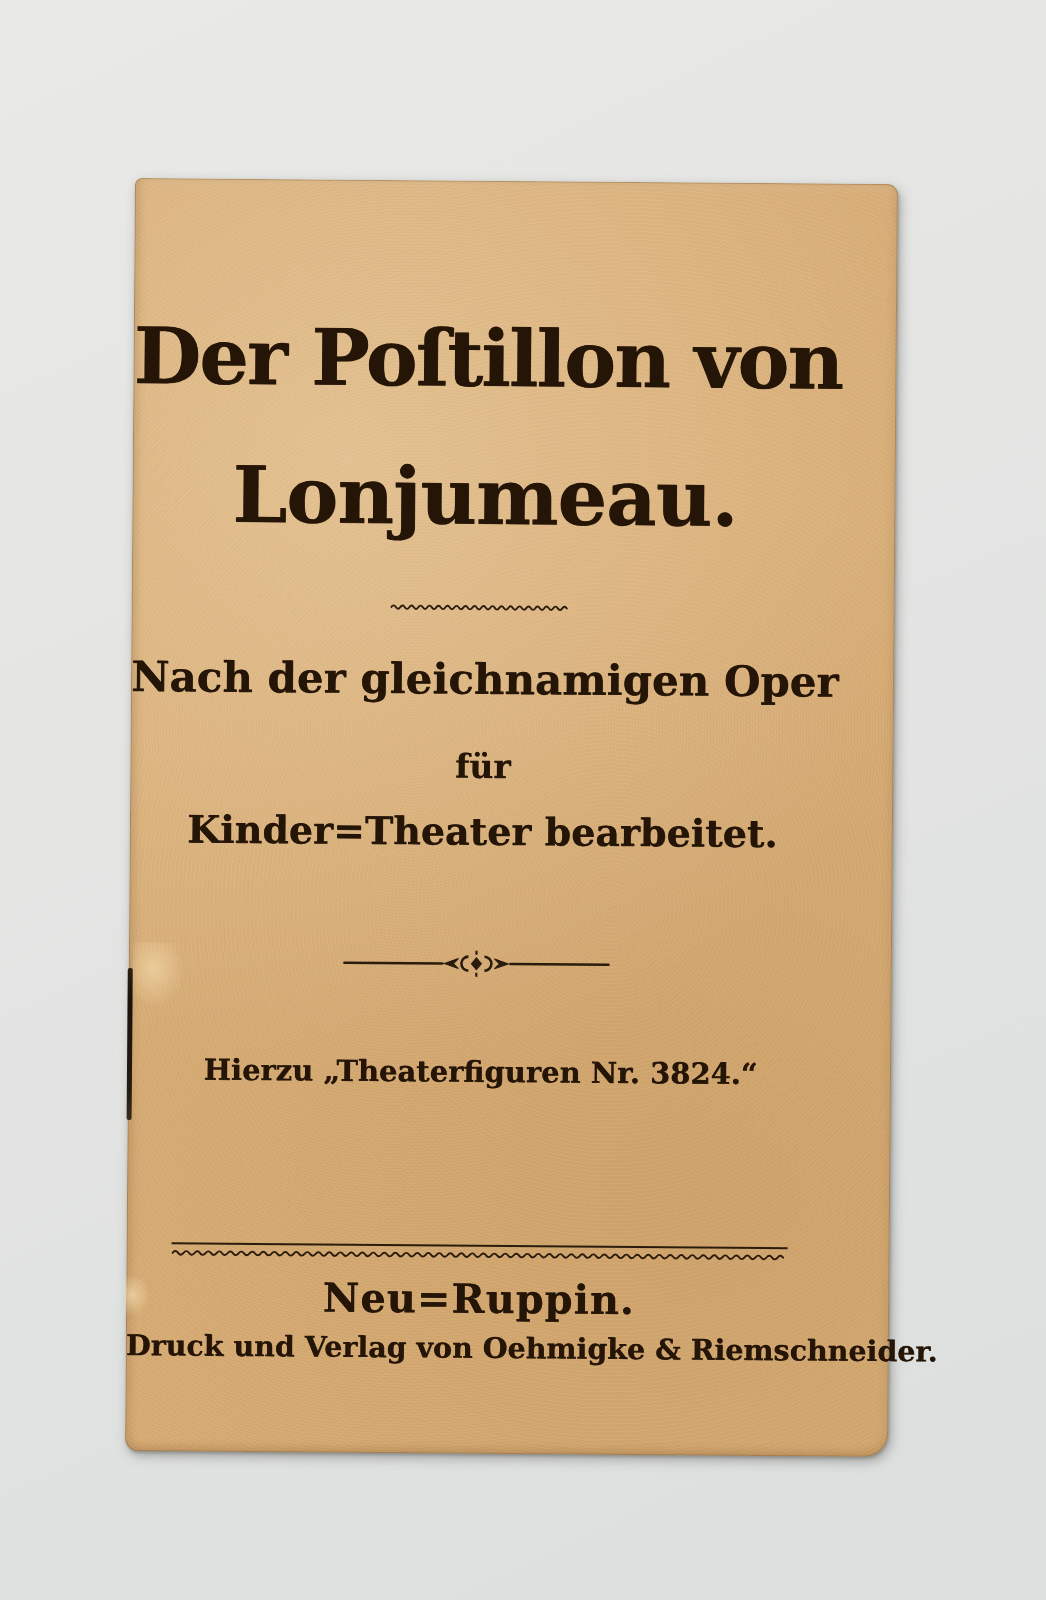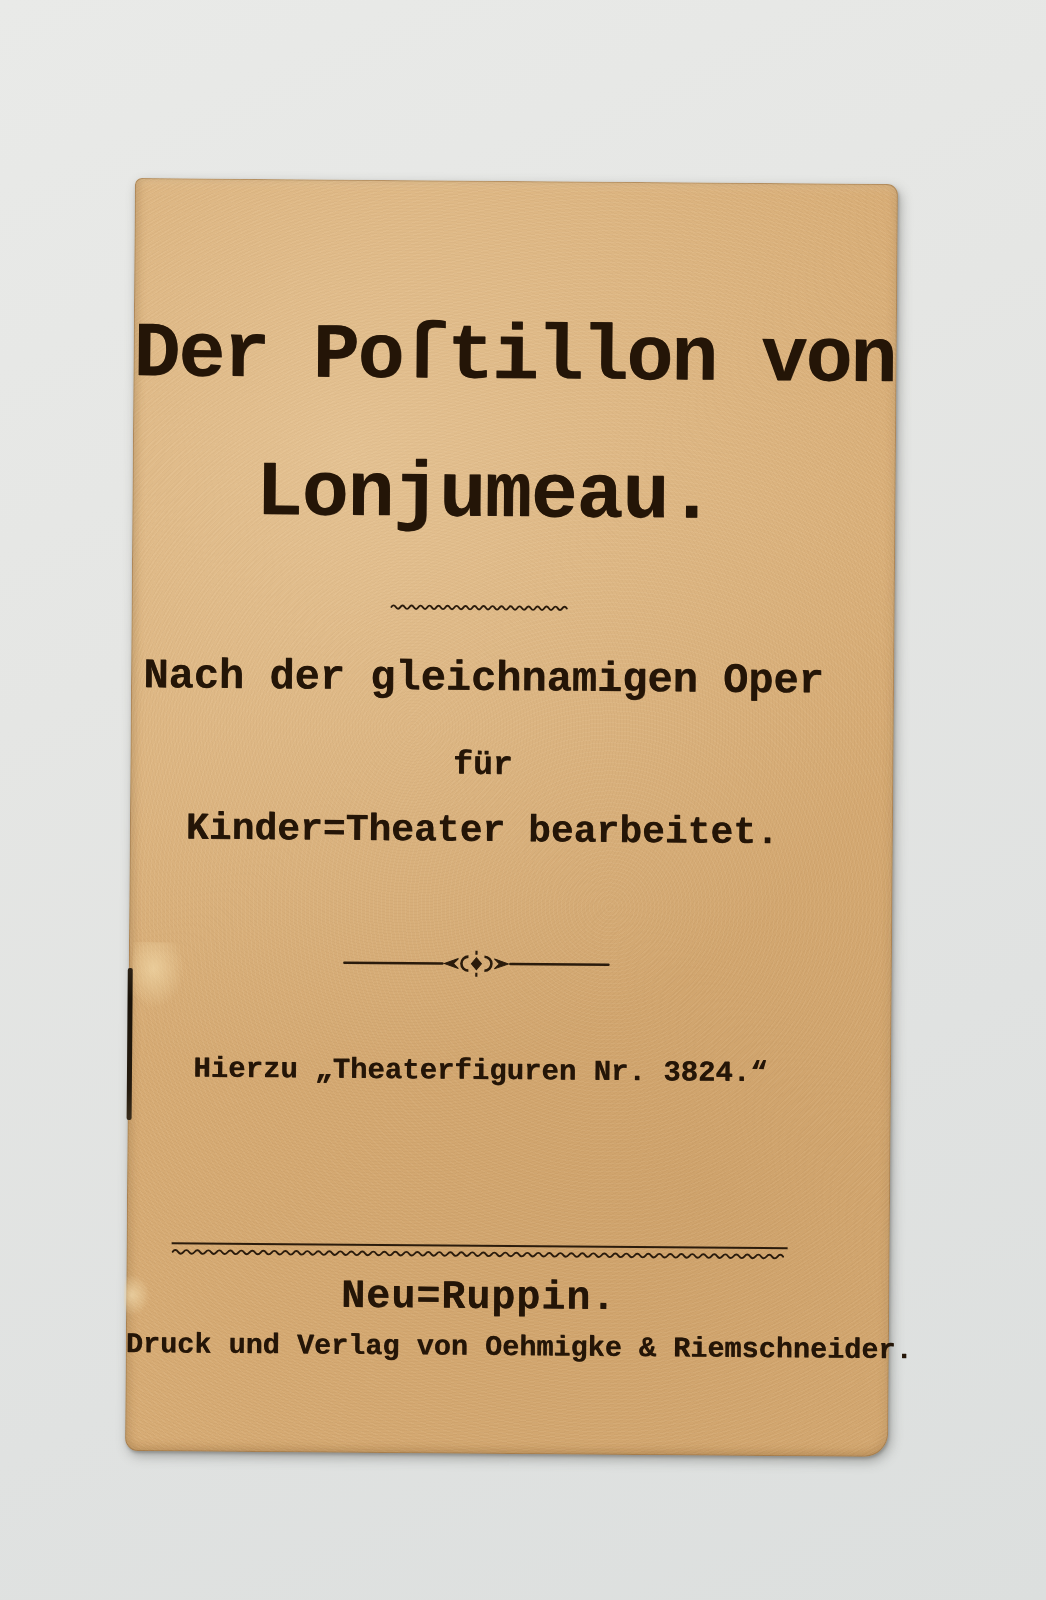--- a/index.html
+++ b/index.html
@@ -3,21 +3,20 @@
 <meta charset="utf-8">
 <style>
   html,body{margin:0;padding:0;}
   body{
     width:1046px;height:1600px;overflow:hidden;
     font-family:"DejaVu Serif","Liberation Serif",serif;
   }
   .backdrop{
     position:relative;width:1046px;height:1600px;
     background:linear-gradient(155deg,#e9eae8 0%,#e5e6e4 35%,#e0e2e1 70%,#dcdfde 100%);
-    font-family:Liberation Mono, monospace;
   }
   .booklet{
     position:absolute;left:130px;top:181px;width:763px;height:1273px;
     transform:rotate(0.45deg);transform-origin:50% 50%;
     background-color:#d8ad76;
     background-image:
       radial-gradient(circle at 28% 22%, rgba(255,240,210,.30), rgba(255,240,210,0) 55%),
       radial-gradient(circle at 75% 80%, rgba(150,100,45,.14), rgba(150,100,45,0) 60%),
       repeating-radial-gradient(circle at 37% 43%, rgba(120,80,40,.05) 0 1px, transparent 1px 3px),
       repeating-radial-gradient(circle at 63% 57%, rgba(255,235,205,.08) 0 1px, transparent 1px 4px);

